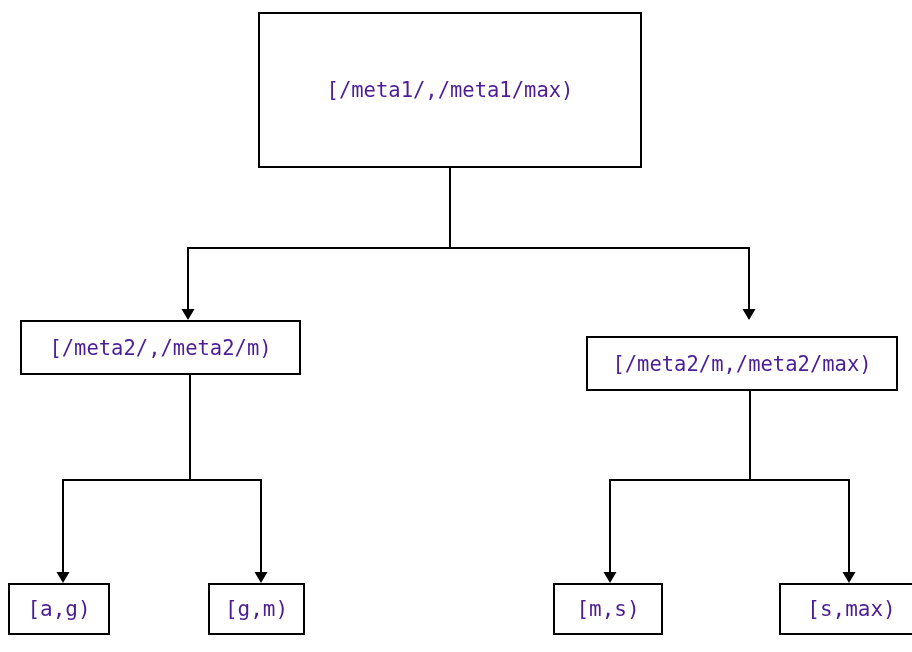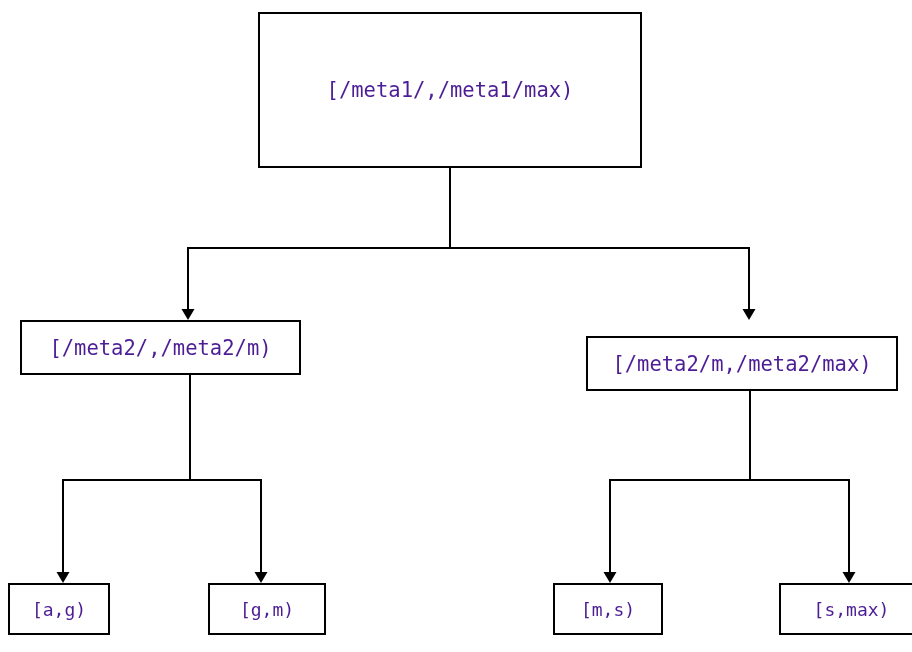--- a/index.html
+++ b/index.html
@@ -61,24 +61,24 @@
     left: 578px;
     top: 336px;
     width: 312px;
     height: 55px;
     font-size: 20.5px;
     margin-left: 8px;
   }
   .node-leaf {
     top: 583px;
     height: 52px;
-    font-size: 18px;
+    font-size: 21px;
   }
   .node-leaf-ag    { left: 8px;   width: 102px; }
-  .node-leaf-gm    { left: 208px; width: 118px; }
+  .node-leaf-gm    { left: 208px; width: 97px; }
   .node-leaf-ms    { left: 553px; width: 110px; }
   .node-leaf-smax  { left: 779px; width: 145px; }
 </style>
 </head>
 <body>
 
 <div id="diagram-root">
 
   <svg class="edge-layer" viewBox="0 0 912 652" width="912" height="652" aria-hidden="true">
     <g stroke="#000000" stroke-width="2.5" fill="none" shape-rendering="crispEdges">

